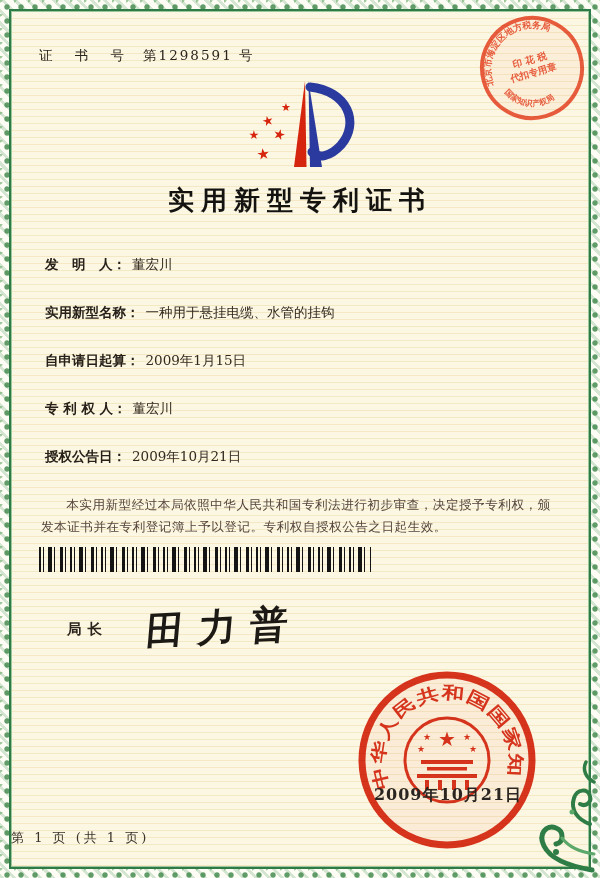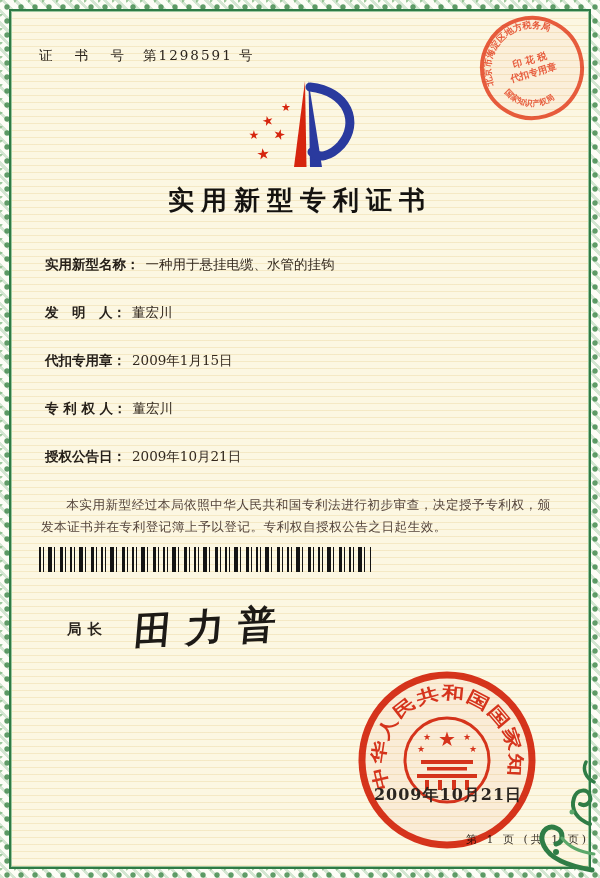--- a/index.html
+++ b/index.html
@@ -49,30 +49,30 @@
     margin-top:8px;width:332px;height:25px;
     background:
       repeating-linear-gradient(90deg,
         #141414 0 2px, transparent 2px 4px,
         #141414 4px 5px, transparent 5px 9px,
         #141414 9px 13px, transparent 13px 15px,
         #141414 15px 16px, transparent 16px 21px,
         #141414 21px 24px, transparent 24px 26px,
         #141414 26px 27px, transparent 27px 31px);
   }
-  .sig-row{margin:30px 0 0 28px;display:flex;align-items:flex-start;position:relative;z-index:4;}
+  .sig-row{margin:30px 0 0 28px;display:flex;align-items:flex-start;position:relative;z-index:4;gap:12px;}
   .sig-label{font-size:14.5px;font-weight:bold;color:#2a241d;letter-spacing:6px;margin-top:18px;}
   .sig-name{
     font-size:38px;font-weight:bold;color:#1d1a16;margin-left:26px;
     letter-spacing:14px;transform:rotate(-3deg) skewX(-8deg);
     font-family:"DejaVu Serif","Liberation Serif",serif;
   }
   .footer{
-    position:absolute;left:0;right:0;bottom:20px;text-align:right;
-    font-size:11px;color:#3a332a;letter-spacing:3px;
+    position:absolute;left:0;right:0;bottom:20px;text-align:left;
+    font-size:13px;color:#3a332a;letter-spacing:3px;
   }
   .seal-small{
     position:absolute;right:12px;top:12px;width:112px;height:112px;
     transform:rotate(-16deg);opacity:.88;mix-blend-mode:multiply;z-index:5;
   }
   .seal-main{
     position:absolute;left:355px;top:668px;width:184px;height:184px;
     opacity:.93;mix-blend-mode:multiply;z-index:3;
   }
   .issue-date{
@@ -102,27 +102,27 @@
       <text x="30" y="84" font-size="15" class="red" text-anchor="middle" transform="rotate(-8 30 84)">★</text>
       <polygon points="60,92 71,6 72.5,92" fill="#d6250e"></polygon>
       <polygon points="74.5,6 76,92 88,92" fill="#2a3a9e"></polygon>
       <path d="M 76,12 C 114,16 126,48 107,70 C 96,82 84,84 78,77" fill="none" stroke="#2a3a9e" stroke-width="9" stroke-linecap="round"></path>
     </svg>
 
     <h1 class="title">实用新型专利证书</h1>
 
     <div class="fields">
       <div class="field-row">
+        <span class="flabel">发　明　人：</span><span class="fvalue">董宏川</span>
+      </div>
+      <div class="field-row">
         <span class="flabel">实用新型名称：</span><span class="fvalue">一种用于悬挂电缆、水管的挂钩</span>
       </div>
       <div class="field-row">
-        <span class="flabel">发　明　人：</span><span class="fvalue">董宏川</span>
-      </div>
-      <div class="field-row">
-        <span class="flabel">代扣专用章：</span><span class="fvalue">2009年1月15日</span>
+        <span class="flabel">自申请日起算：</span><span class="fvalue">2009年1月15日</span>
       </div>
       <div class="field-row">
         <span class="flabel">专 利 权 人：</span><span class="fvalue">董宏川</span>
       </div>
       <div class="field-row">
         <span class="flabel">授权公告日：</span><span class="fvalue">2009年10月21日</span>
       </div>
     </div>
 
     <div class="body-text">

